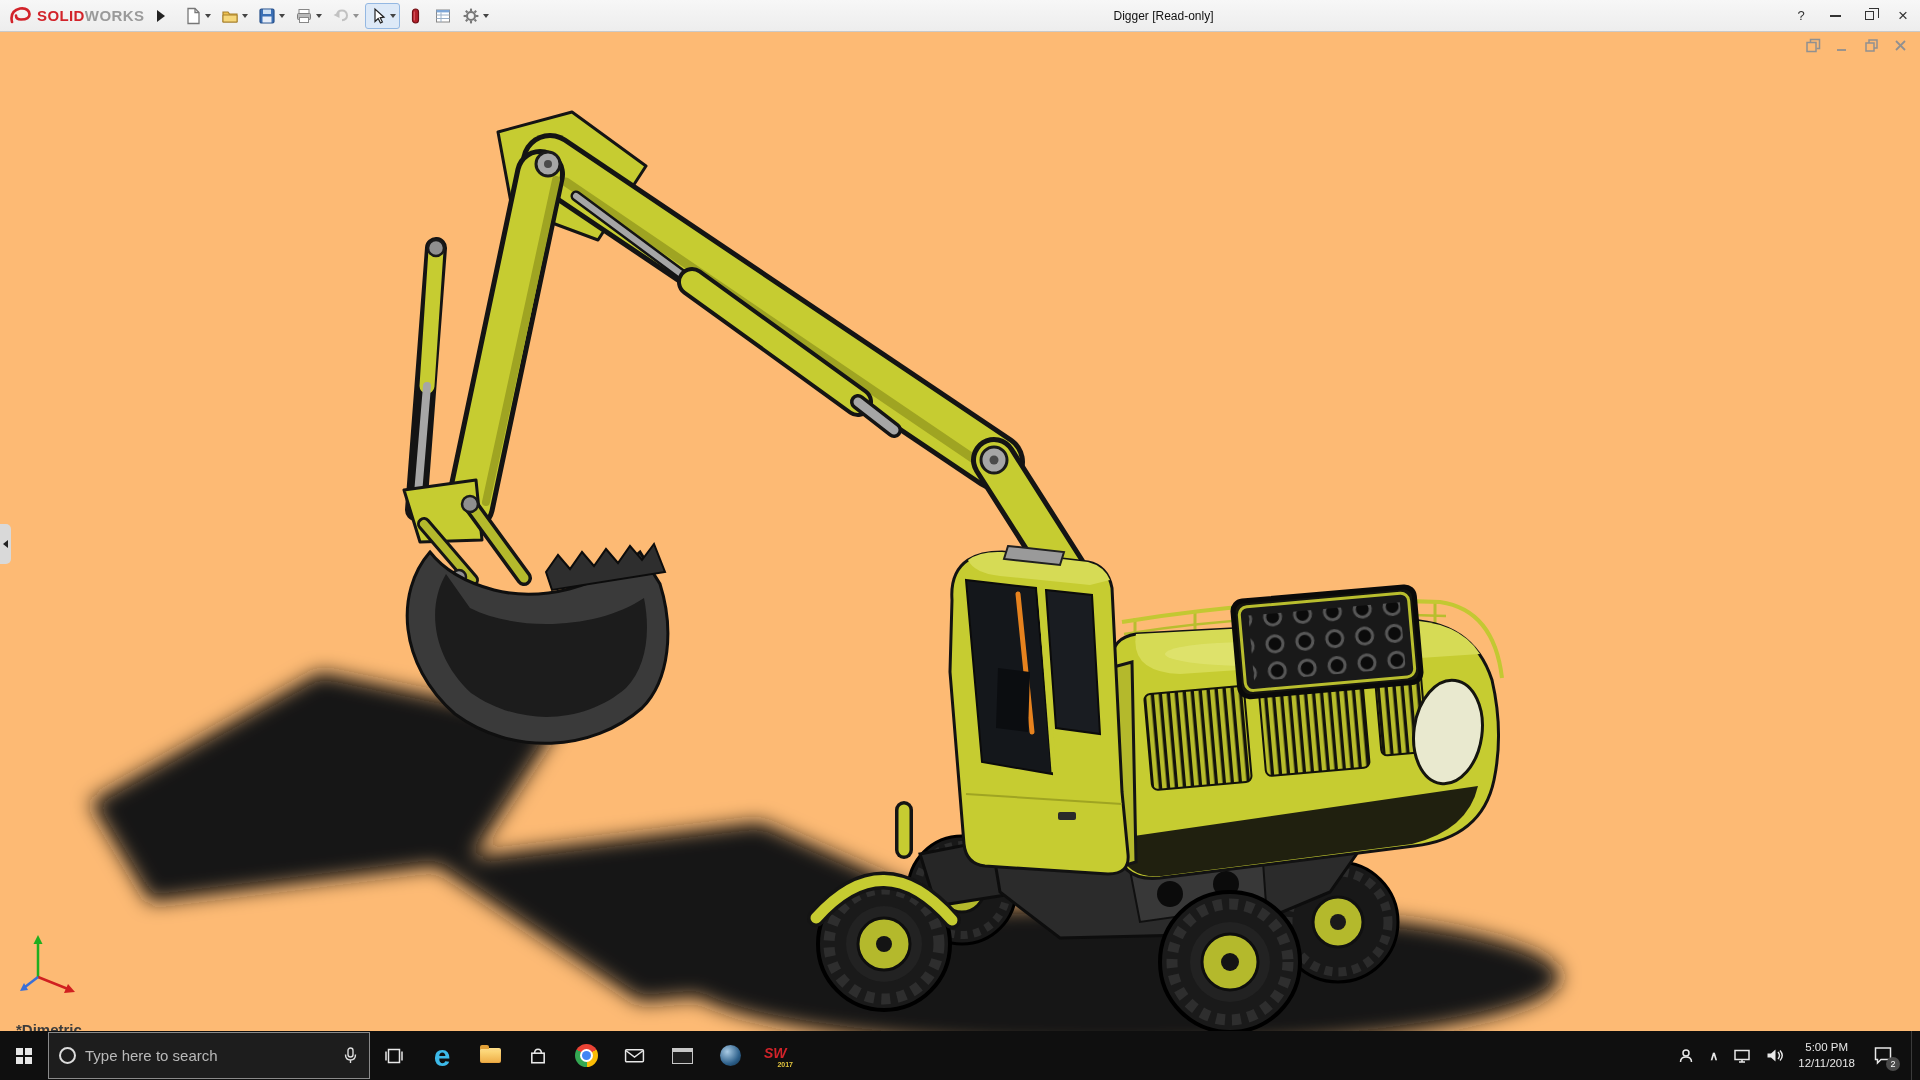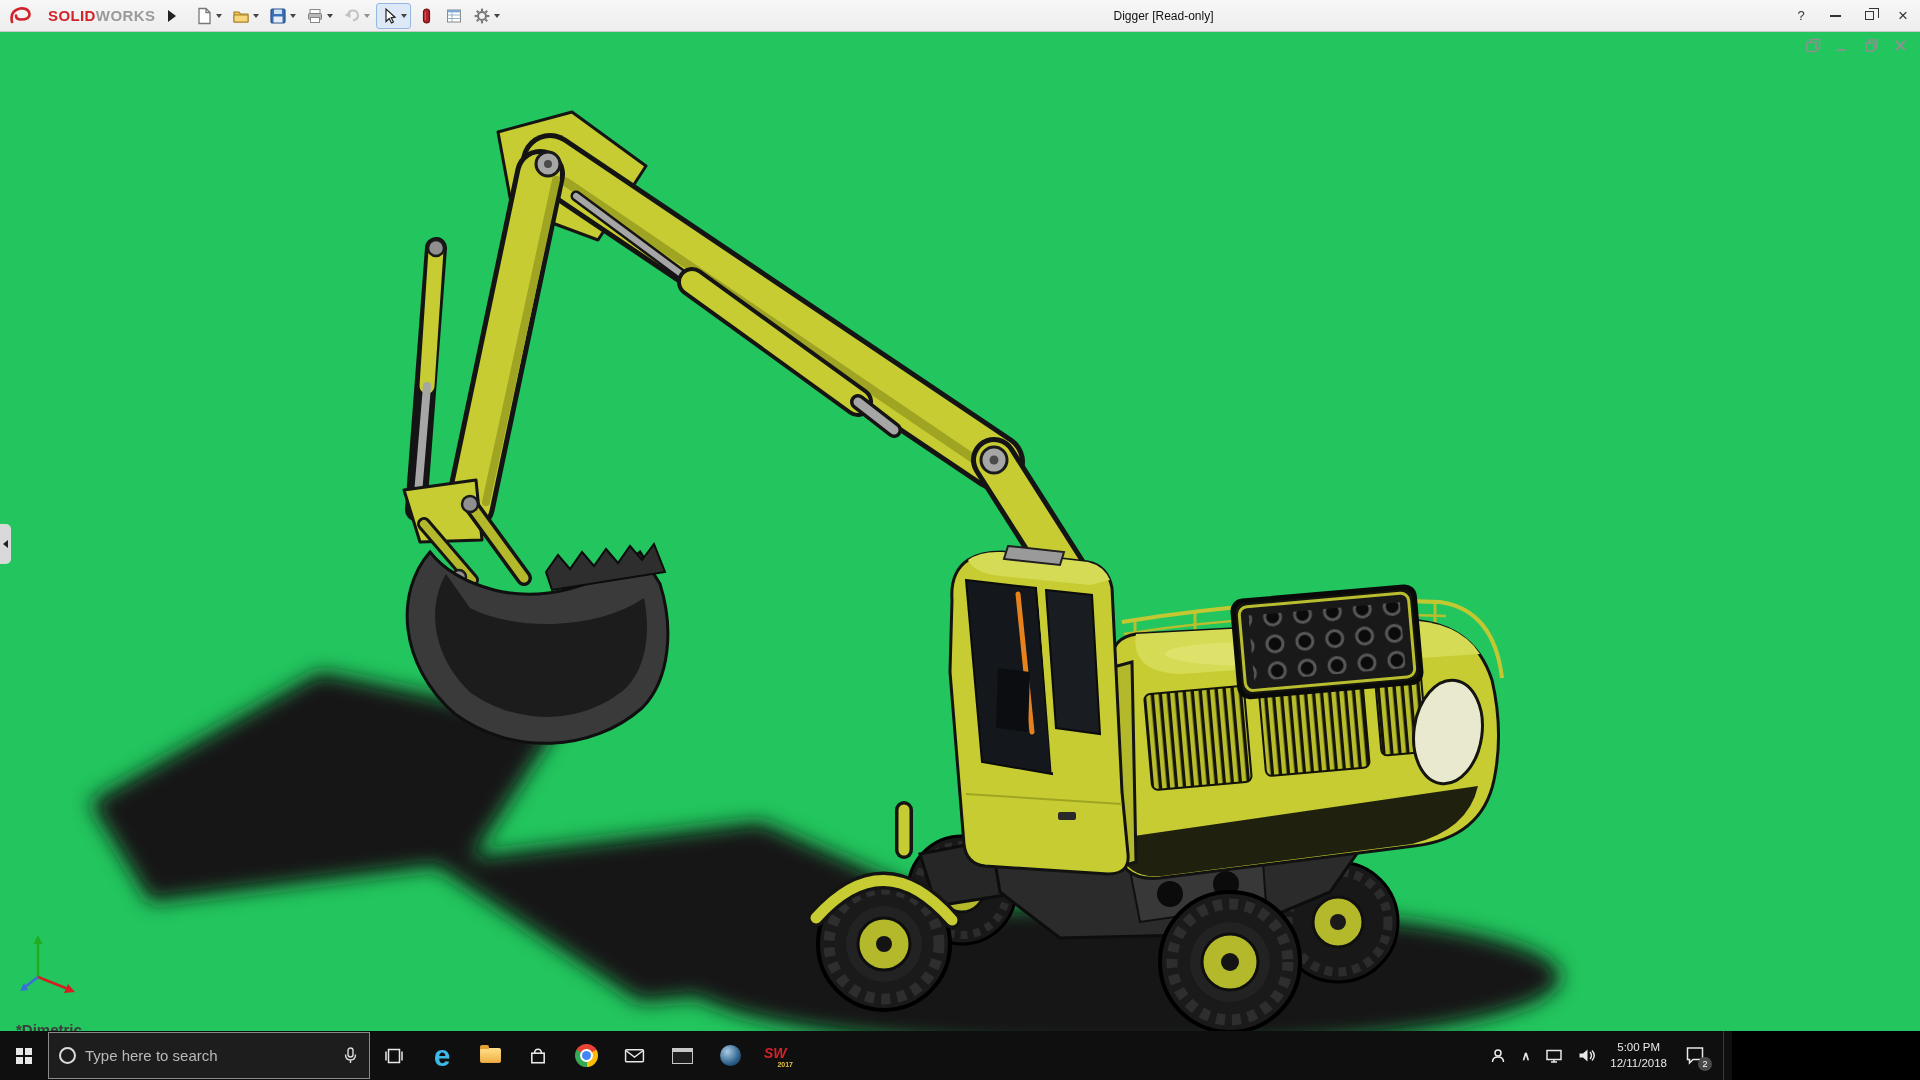--- a/index.html
+++ b/index.html
@@ -3,52 +3,52 @@
 <meta charset="utf-8">
 <style>
   * { box-sizing: border-box; margin: 0; padding: 0; }
   html,body { width:1920px; height:1080px; overflow:hidden; background:#000;
     font-family:"Liberation Sans", sans-serif; }
 
   
   .titlebar { position:absolute; top:0; left:0; width:1920px; height:32px;
     background:linear-gradient(#f7f7f7,#ededed); border-bottom:1px solid #c9c9c9;
     display:flex; align-items:center; z-index:30; }
-  .brand { display:flex; align-items:center; gap:16px; padding:0 8px 0 8px;justify-content:space-between; }
+  .brand { display:flex; align-items:center; gap:5px; padding:0 8px 0 8px;justify-content:space-between; }
   .brand-text { font-size:15px; font-weight:bold; letter-spacing:.4px; }
   .brand-text .solid { color:#d2232a; }
   .brand-text .works { color:#9a9a9a; }
   .play-btn { width:18px; height:24px; display:flex; align-items:center; justify-content:center; margin-right:10px; }
   .tri-right { width:0; height:0; border-top:6px solid transparent; border-bottom:6px solid transparent; border-left:8px solid #222; }
   .qat { display:flex; align-items:center; gap:2px; }
   .tb-item { display:flex; align-items:center; height:26px; padding:0 3px; border-radius:3px; border:1px solid transparent; }
   .tb-item.active { background:#dcey; background:#dde9f7; border:1px solid #94b8e2; }
   .tb-item.disabled { opacity:.55; }
   .caret { width:0; height:0; border-left:3.5px solid transparent; border-right:3.5px solid transparent; border-top:4px solid #444; margin-left:3px; }
   .doc-title { position:absolute; left:60.6%; transform:translateX(-50%); font-size:12px; color:#111; white-space:nowrap; }
   .win-controls { margin-left:auto; display:flex; align-items:center; height:32px; }
   .win-btn { width:34px; height:31px; display:flex; align-items:center; justify-content:center; font-size:13px; color:#333; }
   .win-btn.close { font-size:17px; }
   .win-min-glyph { width:11px; height:0; border-bottom:2px solid #333; }
   .win-restore-glyph { width:9px; height:9px; border:1.5px solid #333; position:relative; background:#f1f1f1; }
   .win-restore-glyph::before { content:""; position:absolute; top:-4px; left:3px; width:9px; height:9px; border:1.5px solid #333; border-bottom:none; border-left:none; }
 
   
-  .viewport { position:absolute; top:32px; left:0; width:1920px; height:999px; background:#22c55e; overflow:hidden; z-index:1; }
+  .viewport { position:absolute; top:32px; left:0; width:1920px; height:999px; background:#fdba74; overflow:hidden; z-index:1; }
   .model { position:absolute; top:0; left:0; width:1920px; height:999px; }
   .child-controls { position:absolute; top:6px; right:12px; display:flex; gap:14px; align-items:center; }
   .child-controls svg { display:block; }
   .collapse-tab { position:absolute; left:0; top:492px; width:11px; height:40px; background:#d9d9d9;
     border-radius:0 5px 5px 0; display:flex; align-items:center; justify-content:center; }
   .collapse-tab .tri-left { width:0; height:0; border-top:4px solid transparent; border-bottom:4px solid transparent; border-right:5px solid #222; }
   .triad { position:absolute; left:16px; bottom:24px; }
   .orientation-label { position:absolute; left:16px; bottom:-7px; color:#3c3c3c; font-size:15px; font-weight:bold; }
 
   
-  .taskbar { position:absolute; bottom:0; left:0; width:1732px; height:49px; background:#0f0f0f;
+  .taskbar { position:absolute; bottom:0; left:0; width:1920px; height:49px; background:#0f0f0f;
     display:flex; align-items:center; z-index:40; }
   .tb-slot { width:48px; height:49px; display:flex; align-items:center; justify-content:center; flex:0 0 auto; }
   .start-grid { display:grid; grid-template-columns:7px 7px; grid-template-rows:7px 7px; gap:2px; }
   .start-grid span { background:#e6e6e6; }
   .search-box { width:322px; height:47px; margin:1px 0; background:#1d1d1d; border:1px solid #8a8a8a;
     display:flex; align-items:center; padding:0 10px; gap:9px; flex:0 0 auto; }
   .cortana-ring { width:17px; height:17px; border:2px solid #dcdcdc; border-radius:50%; flex:0 0 auto; }
   .search-input { flex:1; background:transparent; border:none; outline:none; color:#c4c4c4; font-size:15px;
     font-family:"Liberation Sans", sans-serif; }
   .search-input::placeholder { color:#b9b9b9; }

